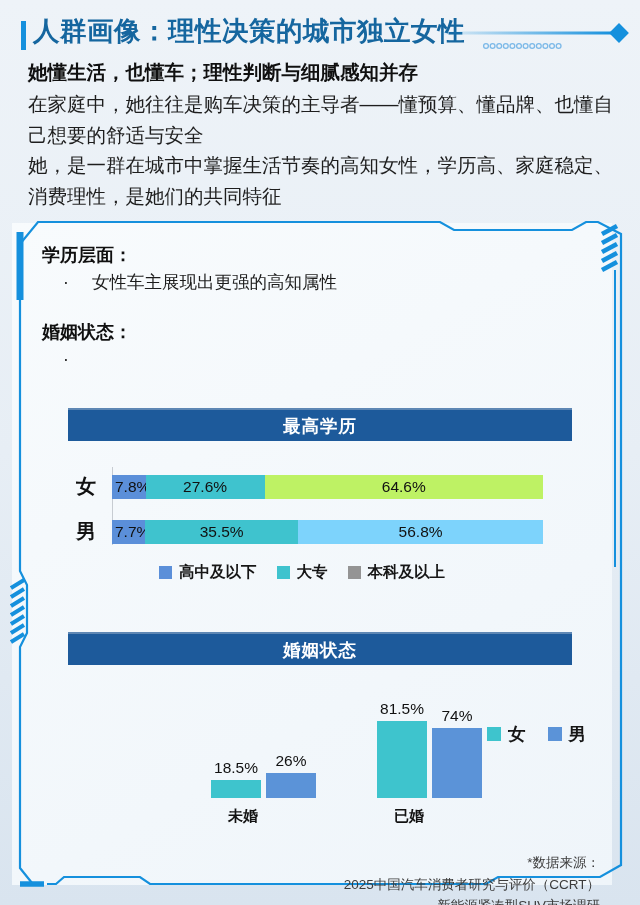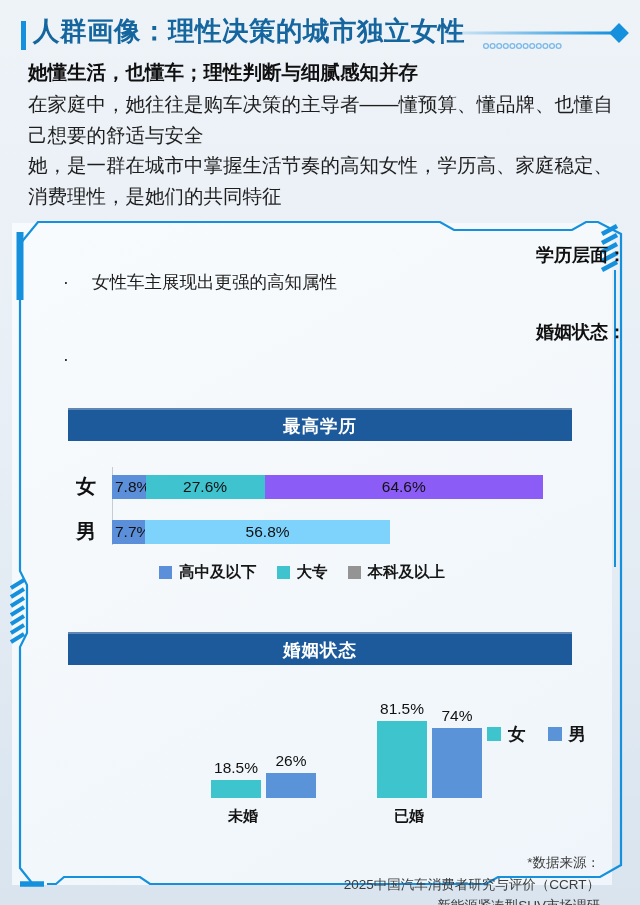--- a/index.html
+++ b/index.html
@@ -17,21 +17,21 @@
   .intro{position:absolute;left:28px;top:57px;width:594px;font-size:19.5px;line-height:30.8px;color:#1e1e1e;}
   .intro .bold{font-weight:bold;color:#101010;margin:0 0 1px 0;}
   .intro p{margin:0;}
   
   .panel{position:absolute;left:10px;top:216px;width:616px;height:676px;}
   .panel-bg{position:absolute;left:2px;top:7px;right:14px;bottom:7px;
     background:linear-gradient(150deg,#f8fbfd 0%,#eff5fa 100%);}
   .frame{position:absolute;left:0;top:0;}
   .panel-content{position:absolute;left:0;top:0;width:100%;height:100%;}
   .sec{margin-left:32px;}
-  .sec-heading{font-size:18px;font-weight:bold;color:#101010;line-height:24px;text-align:right;}
+  .sec-heading{font-size:18px;font-weight:bold;color:#101010;line-height:24px;}
   .sec-bullet{display:flex;font-size:17.5px;color:#1c1c1c;line-height:26px;margin-top:2px;}
   .sec-bullet .dot{width:20px;text-align:center;margin-left:14px;}
   .sec-bullet .btxt{margin-left:16px;}
   .sec+.sec{margin-top:25px;}
   .panel-content .sec:first-child{padding-top:27px;}
   .banner{margin-left:58px;width:504px;height:31px;background:#1d5a9b;border-top:2px solid #5e87b4;
     color:#fff;font-size:17.5px;font-weight:bold;letter-spacing:1px;
     display:flex;align-items:center;justify-content:center;}
   .banner.b1{margin-top:36px;}
   .banner.b2{margin-top:49px;}
@@ -162,30 +162,33 @@
       <div>
           <div class="h-row">
             <div class="h-cat">女</div>
             <div class="h-track">
               <div class="h-seg" style="width: 7.8%; background: rgb(91, 143, 217);">
                 <span class="h-val first">7.8%</span>
               </div>
               <div class="h-seg" style="width: 27.6%; background: rgb(63, 195, 206);">
                 <span class="h-val">27.6%</span>
               </div>
-              <div class="h-seg" style="width: 64.6%; background: #8b5cf6;">
+              <div class="h-seg" style="width: 64.6%; background: #bef264;">
                 <span class="h-val">64.6%</span>
               </div>
             </div>
           </div>
           <div class="h-row">
             <div class="h-cat">男</div>
             <div class="h-track">
               <div class="h-seg" style="width: 7.7%; background: rgb(91, 143, 217);">
                 <span class="h-val first">7.7%</span>
+              </div>
+              <div class="h-seg" style="width: 35.5%; background: rgb(63, 195, 206);">
+                <span class="h-val">35.5%</span>
               </div>
               <div class="h-seg" style="width: 56.8%; background: #7dd3fc;">
                 <span class="h-val">56.8%</span>
               </div>
             </div>
           </div>
         </div>
     </div>
     <div class="legend l1">
         <span class="lg-item">

